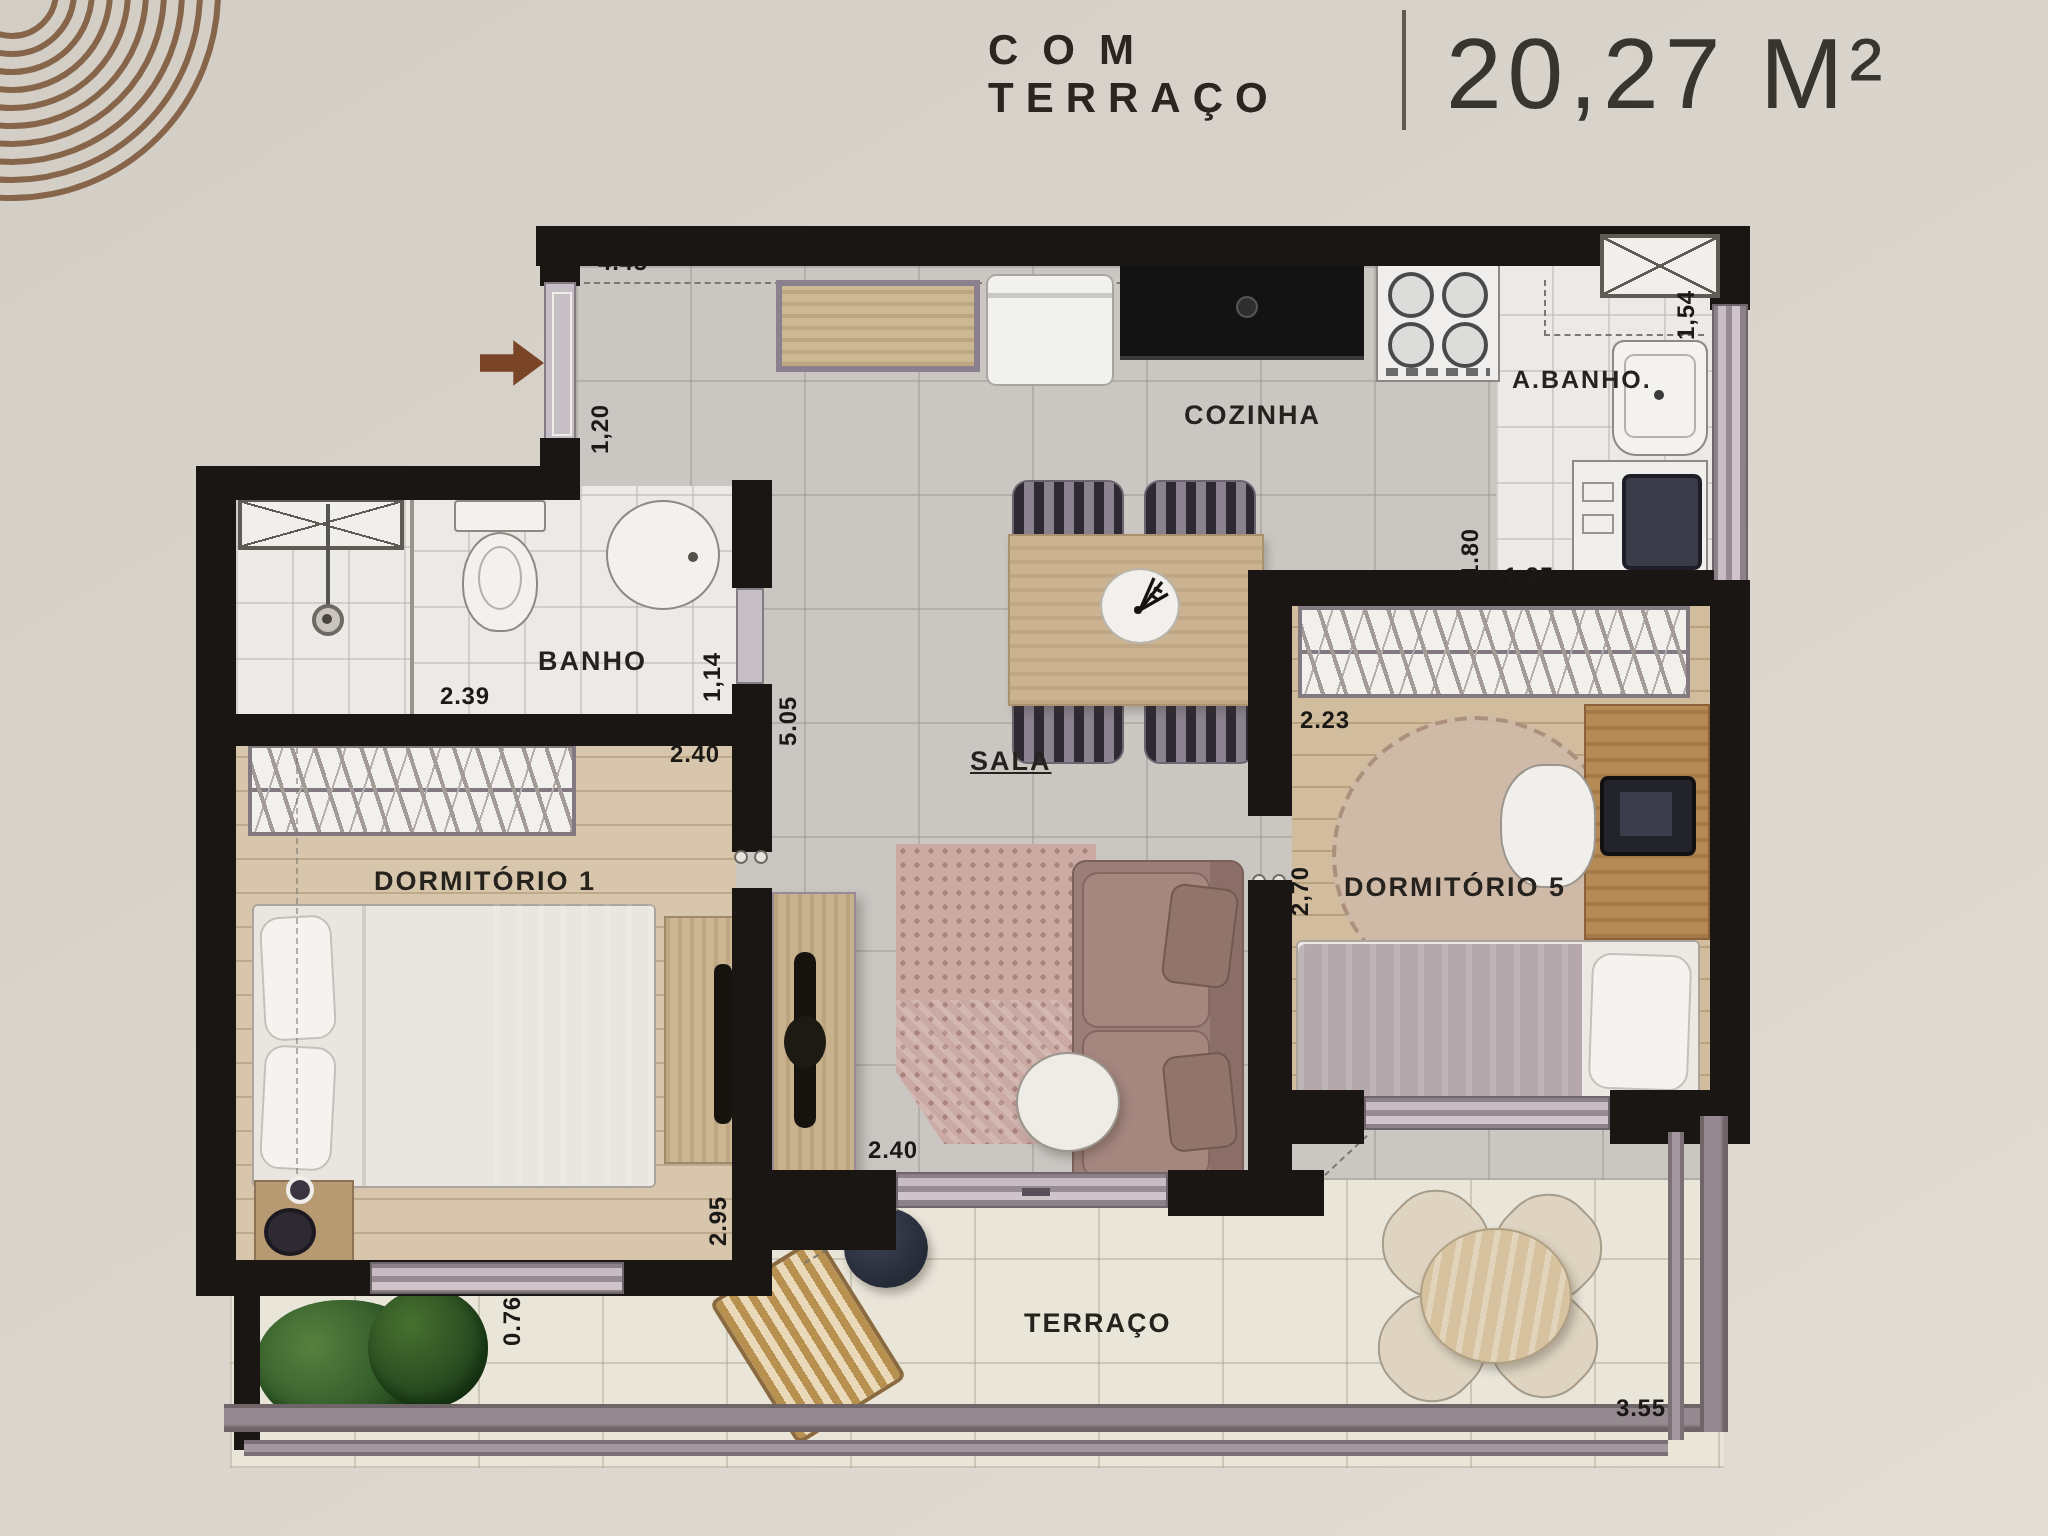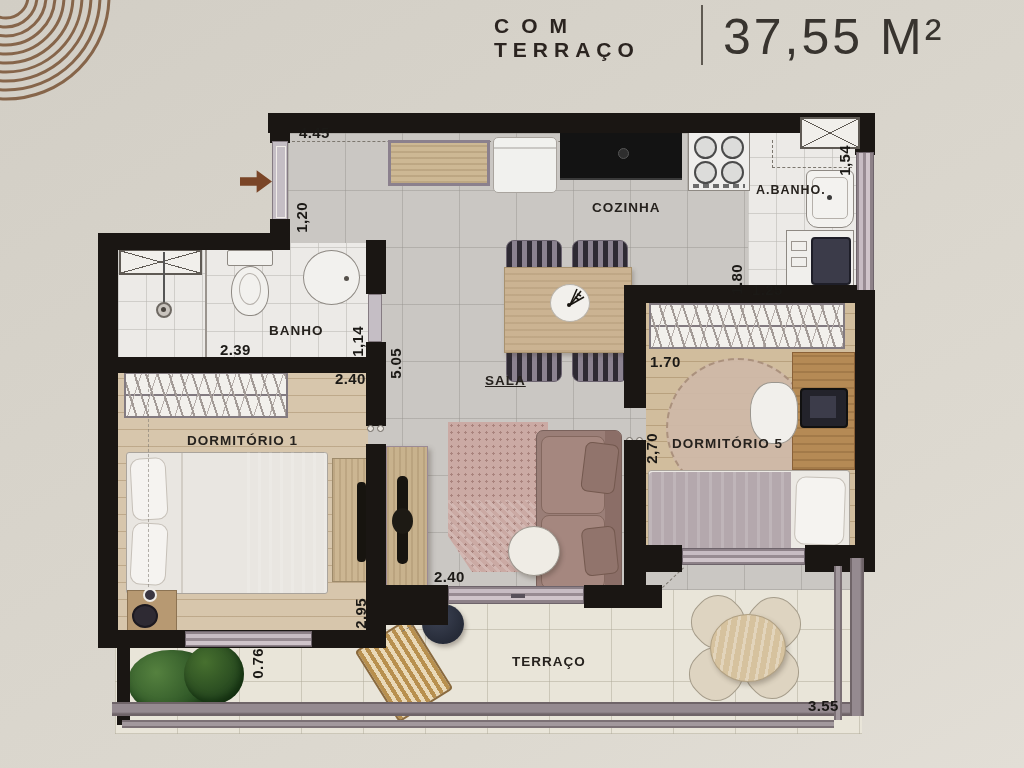--- a/index.html
+++ b/index.html
@@ -30,21 +30,21 @@
     background-image:repeating-linear-gradient(0deg,rgba(175,170,152,.5) 0 1px,transparent 1px 52px),
                      repeating-linear-gradient(90deg,rgba(175,170,152,.5) 0 1px,transparent 1px 62px);}
   .win{background:linear-gradient(180deg,#8d8188 0 2px,#c7bcc3 2px 6px,#978b92 6px 9px,#cfc4ca 9px 13px,#8d8188 13px 100%);border:1px solid #6e646b;box-sizing:border-box;}
   .winv{background:linear-gradient(90deg,#8d8188 0 2px,#c7bcc3 2px 6px,#978b92 6px 9px,#cfc4ca 9px 13px,#8d8188 13px 100%);border:1px solid #6e646b;box-sizing:border-box;}
   .door{background:#c5bec5;border:1px solid #857b82;box-sizing:border-box;}
   .shaft{background:#f1efeb;border:2px solid #5f5a54;box-sizing:border-box;
     background-image:linear-gradient(to top right,transparent 48.8%,#5f5a54 48.8% 51.2%,transparent 51.2%),
                      linear-gradient(to bottom right,transparent 48.8%,#5f5a54 48.8% 51.2%,transparent 51.2%);}
   .dash-h{border-top:1.6px dashed #7c776f;}
   .dash-v{border-left:1.6px dashed #7c776f;}
-  .dim{font-size:15px;font-weight:600;color:#1b1916;letter-spacing:.4px;white-space:nowrap;}
+  .dim{font-size:12px;font-weight:600;color:#1b1916;letter-spacing:.4px;white-space:nowrap;}
   .dim-v{writing-mode:vertical-rl;transform:rotate(180deg);}
   .room-label{font-size:13.5px;font-weight:700;color:#26221e;letter-spacing:1px;white-space:nowrap;}
   .wardrobe{background:#f2f0ec;border:2px solid #827a80;box-sizing:border-box;
     background-image:repeating-linear-gradient(72deg,transparent 0 9px,#a39b97 9px 11px),
                      repeating-linear-gradient(108deg,transparent 0 14px,#b6aeaa 14px 15px),
                      linear-gradient(0deg,transparent 48%,#827a80 48% 52%,transparent 52%);}
   .pillow{background:#f5f3f0;border:1.5px solid #c6c0b8;border-radius:10px;box-sizing:border-box;}
   .pivot{width:7px;height:7px;border-radius:50%;background:#e6e2dc;border:1.5px solid #6f6a64;box-sizing:border-box;}
 </style>
 </head>
@@ -64,21 +64,21 @@
         <circle cx="6" cy="-4" r="85"></circle>
         <circle cx="6" cy="-4" r="94"></circle>
       <circle cx="6" cy="-4" r="103"></circle>
     </g>
   </svg>
   <div class="abs subtt" style="left:494px;top:14px;">
     <div class="sub1">COM</div>
     <div class="sub2">TERRAÇO</div>
   </div>
   <div class="abs hdiv" style="left:701px;top:5px;height:60px;"></div>
-  <div class="abs area" style="left:723px;top:12px;">37,55 M²</div>
+  <div class="abs area" style="left:723px;top:12px;">20,27 M²</div>
 
   <div class="abs floor-terr" style="left:115px;top:556px;width:747px;height:178px;"></div>
   <div class="abs floor-tile" style="left:288px;top:131px;width:569px;height:459px;"></div>
   <div class="abs floor-bath" style="left:748px;top:133px;width:109px;height:165px;"></div>
   <div class="abs floor-bath" style="left:118px;top:245px;width:88px;height:113px;"></div>
   <div class="abs floor-bath" style="left:206px;top:243px;width:164px;height:117px;"></div>
   <div class="abs" style="left:205px;top:245px;width:2px;height:113px;background:#9a948e;"></div>
   <div class="abs floor-wood1" style="left:118px;top:370px;width:250px;height:264px;"></div>
   <div class="abs floor-wood2" style="left:646px;top:301px;width:211px;height:253px;"></div>
 
@@ -248,20 +248,20 @@
 
   <div class="abs dim" style="left:299px;top:124px;">4.45</div>
   <div class="abs dim dim-v" style="left:293px;top:202px;">1,20</div>
   <div class="abs dim dim-v" style="left:836px;top:145px;">1,54</div>
   <div class="abs dim dim-v" style="left:728px;top:264px;">1.80</div>
   <div class="abs dim" style="left:752px;top:281px;">1.25</div>
   <div class="abs dim" style="left:220px;top:341px;">2.39</div>
   <div class="abs dim dim-v" style="left:349px;top:326px;">1,14</div>
   <div class="abs dim dim-v" style="left:387px;top:348px;">5.05</div>
   <div class="abs dim" style="left:335px;top:370px;">2.40</div>
-  <div class="abs dim" style="left:650px;top:353px;">1.70</div>
+  <div class="abs dim" style="left:650px;top:353px;">2.23</div>
   <div class="abs dim dim-v" style="left:643px;top:433px;">2,70</div>
   <div class="abs dim dim-v" style="left:352px;top:598px;">2.95</div>
   <div class="abs dim" style="left:434px;top:568px;">2.40</div>
   <div class="abs dim dim-v" style="left:249px;top:648px;">0.76</div>
   <div class="abs dim" style="left:808px;top:697px;">3.55</div>
 
 </div>
 
 </body></html>

